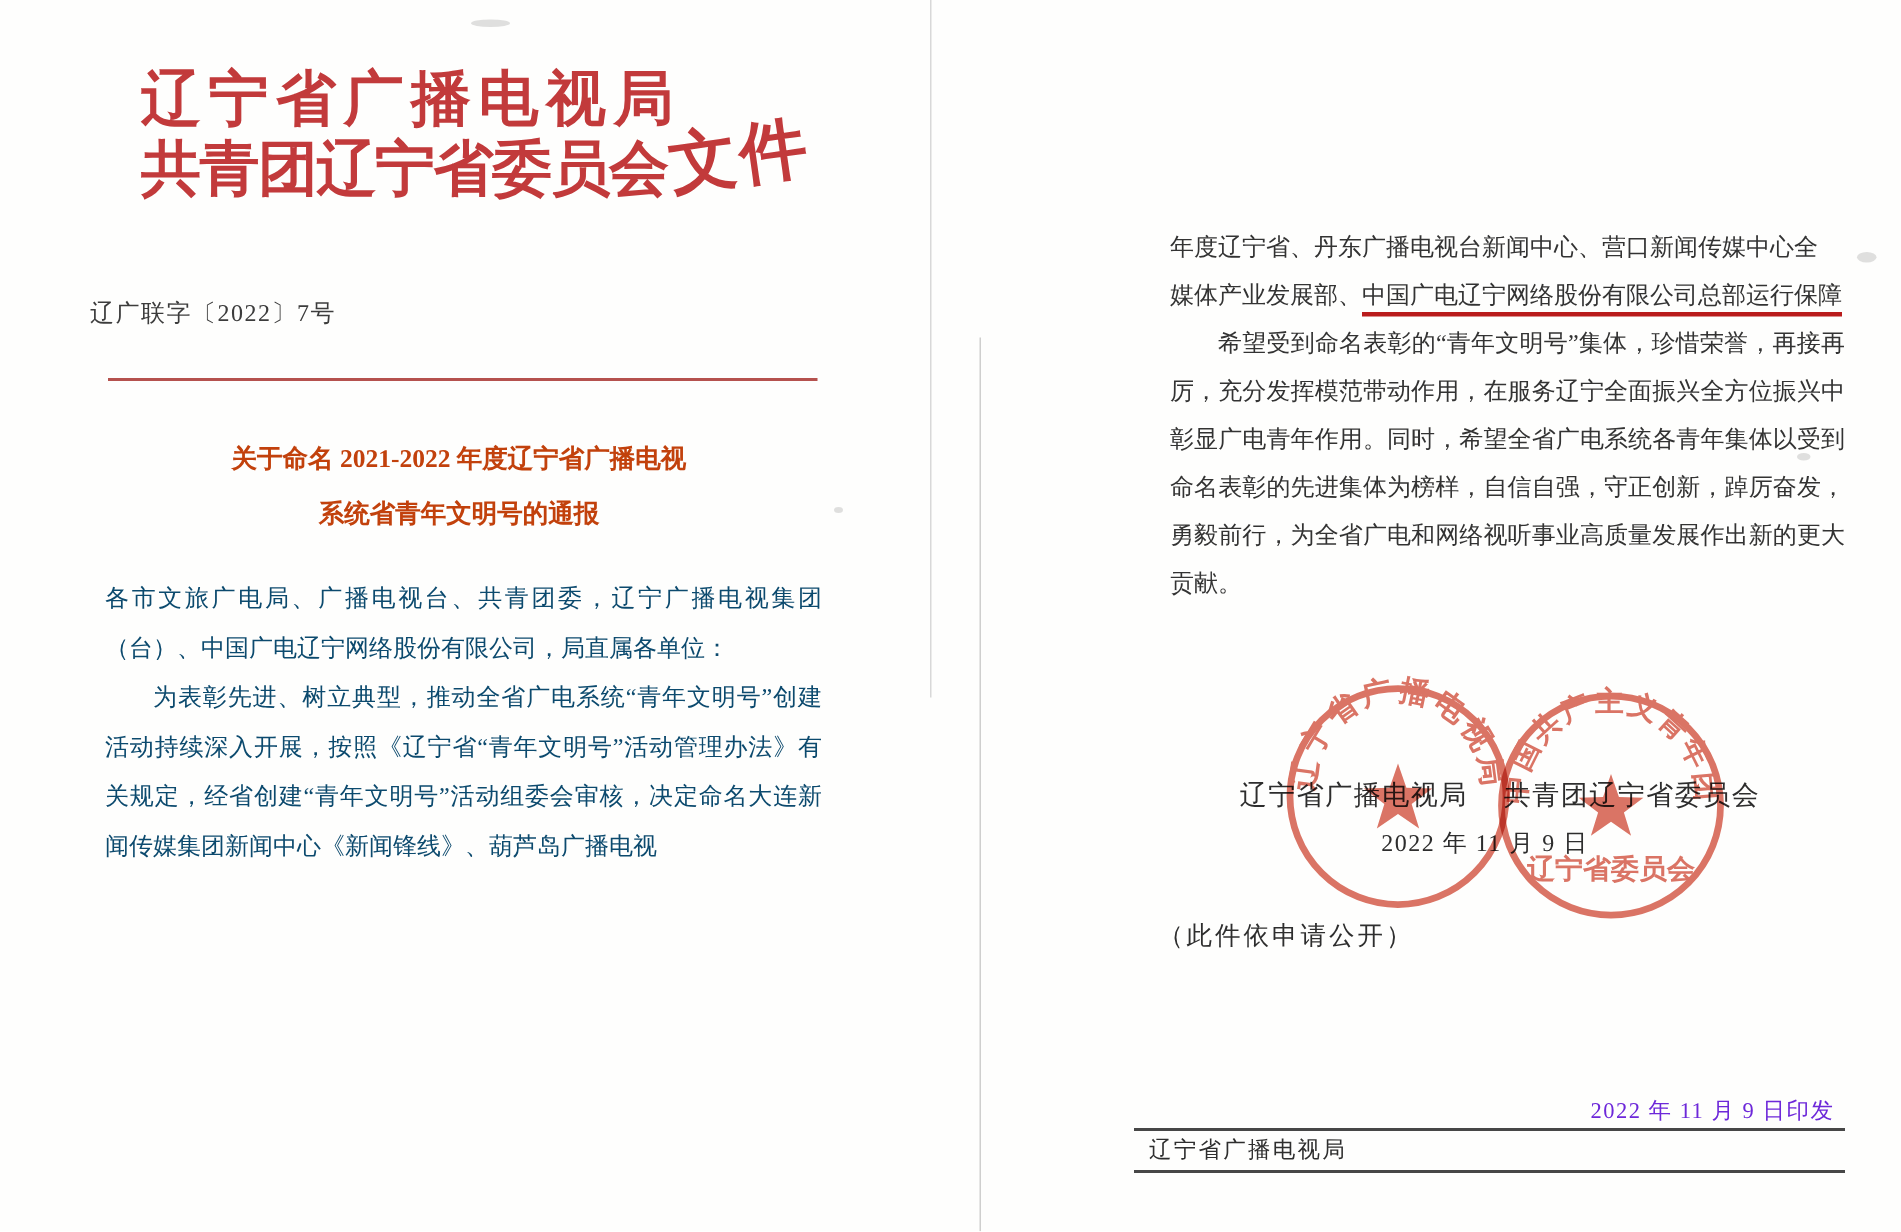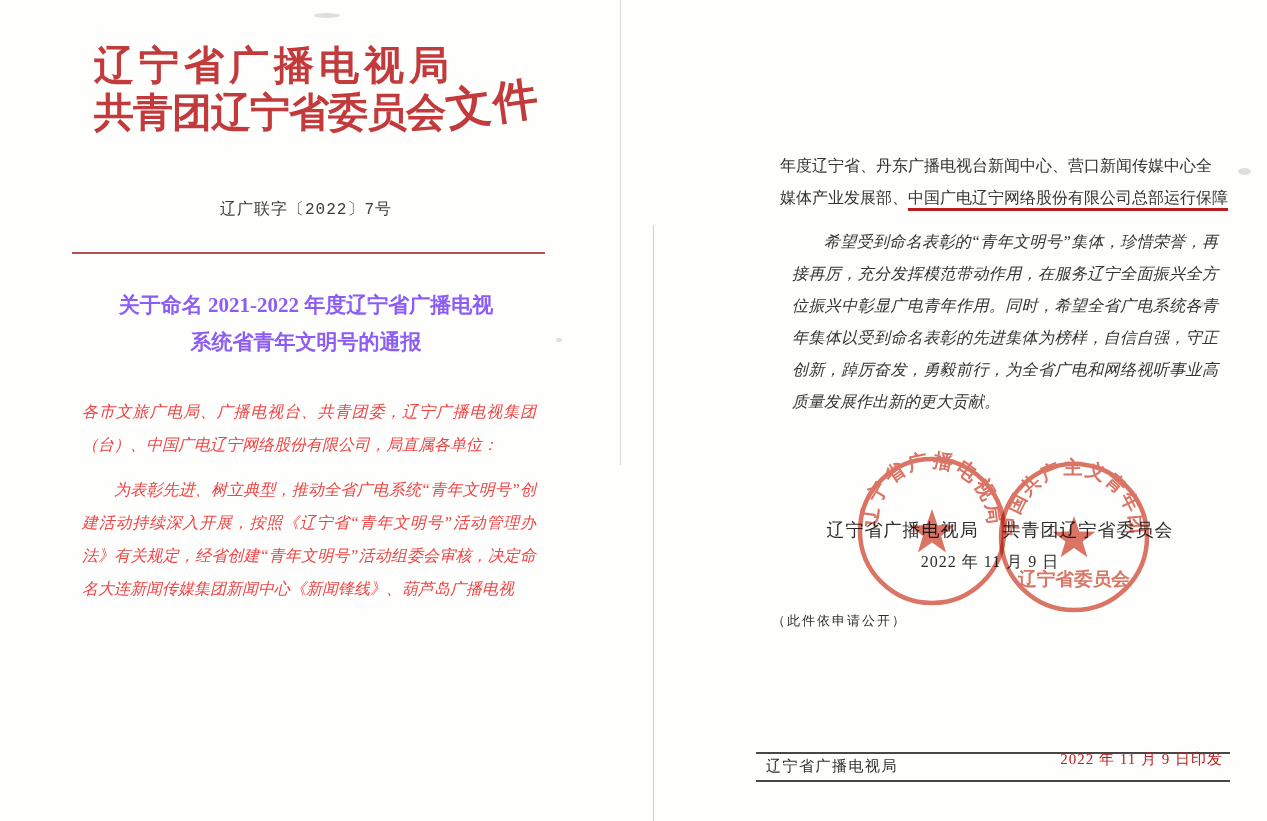--- a/index.html
+++ b/index.html
@@ -15,46 +15,46 @@
   .speck { background:rgba(130,130,130,.25); border-radius:50%; }
 
   
   .letterhead { left:94px; top:42px; width:470px; color:#c23a3b; font-weight:bold; }
   .lh-line1 { font-size:40px; letter-spacing:5px; line-height:47px; white-space:nowrap; }
   .lh-line2 { font-size:40px; letter-spacing:-1px; line-height:47px; white-space:nowrap; }
   .lh-docword {
     left:446px; top:74px; font-size:45px; font-weight:bold; color:#c23a3b;
     transform:rotate(-8deg); letter-spacing:2px; white-space:nowrap;
   }
-  .doc-number { left:60px; top:199px; width:492px; text-align:center; font-size:16px; letter-spacing:1px; color:#3c3c3c;font-family:Liberation Mono, monospace; }
+  .doc-number { left:60px; top:199px; width:492px; text-align:left; font-size:16px; letter-spacing:1px; color:#3c3c3c; }
   .red-rule { left:72px; top:252px; width:473px; height:2px; background:#b5524e; }
-  .doc-title { left:62px; top:287px; width:488px; text-align:center; font-weight:bold; font-size:21px; line-height:37px; color:#8b5cf6; }
-  .body-left { left:70px; top:383px; width:478px; font-size:16px; line-height:33px; text-align:justify; color:#ef4444; }
-  .body-left p, .body-right p { margin:12px;font-style:italic; }
+  .doc-title { left:62px; top:287px; width:488px; text-align:center; font-weight:bold; font-size:17px; line-height:37px; color:#c2410c; }
+  .body-left { left:70px; top:383px; width:478px; font-size:16px; line-height:33px; text-align:justify; color:#0c4a6e; }
+  .body-left p, .body-right p { margin:0; }
   .indent { text-indent:2em; }
 
   
   .body-right { left:780px; top:150px; width:450px; font-size:16px; line-height:32px; text-align:justify; color:#333; }
   .cont-line { white-space:nowrap; }
   .red-underline {
     border-bottom:3px solid #b91c1c; padding-bottom:2px;
   }
   .sig-row { left:740px; top:518px; width:520px; display:flex; justify-content:center; gap:24px; font-size:18px; letter-spacing:1px; color:#2d2d2d; white-space:nowrap; }
   .sig-date { left:740px; top:552px; width:500px; text-align:center; font-size:16px; letter-spacing:1px; color:#2d2d2d; }
-  .disclosure { left:772px; top:612px; font-size:13px; letter-spacing:2px; color:#2e2e2e; }
+  .disclosure { left:772px; top:612px; font-size:17px; letter-spacing:2px; color:#2e2e2e; }
 
   .seal { mix-blend-mode:multiply; opacity:.85; }
   .seal-1 { left:851px; top:450px; }
   .seal-2 { left:993px; top:456px; }
 
   .footer-line { left:756px; width:474px; height:2px; background:#474747; }
   .footer-line-top { top:752px; }
   .footer-line-bottom { top:780px; }
   .footer-left { left:766px; top:757px; font-size:15px; letter-spacing:1.5px; color:#2e2e2e; white-space:nowrap; }
-  .footer-right { right:72px; top:750px; font-size:15px; letter-spacing:1px; color:#b91c1c; white-space:nowrap; }
+  .footer-right { right:72px; top:731px; font-size:15px; letter-spacing:1px; color:#6d28d9; white-space:nowrap; }
 </style>
 </head>
 <body>
 
 <div class="canvas">
 
   <div class="abs page-divider-a"></div>
   <div class="abs page-divider-b"></div>
   <div class="abs speck" style="left:314px;top:13px;width:26px;height:5px;"></div>
   <div class="abs speck" style="left:1238px;top:168px;width:13px;height:7px;"></div>

